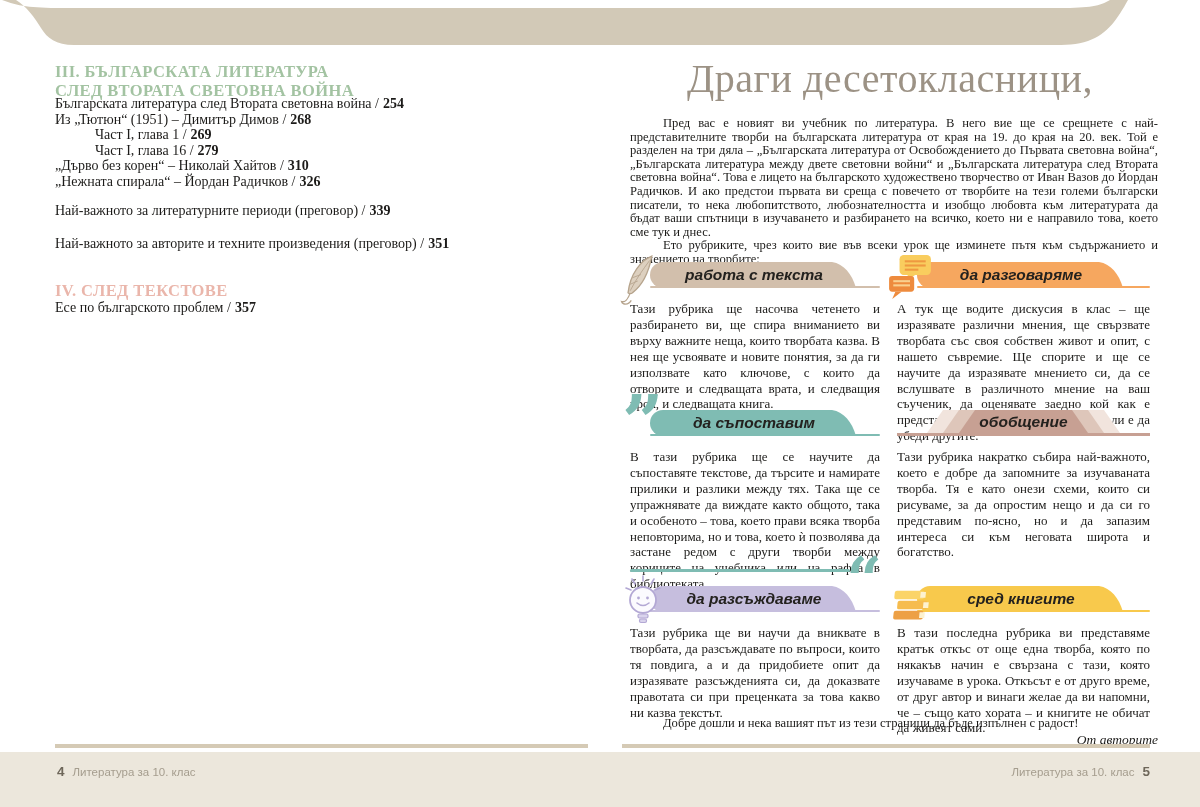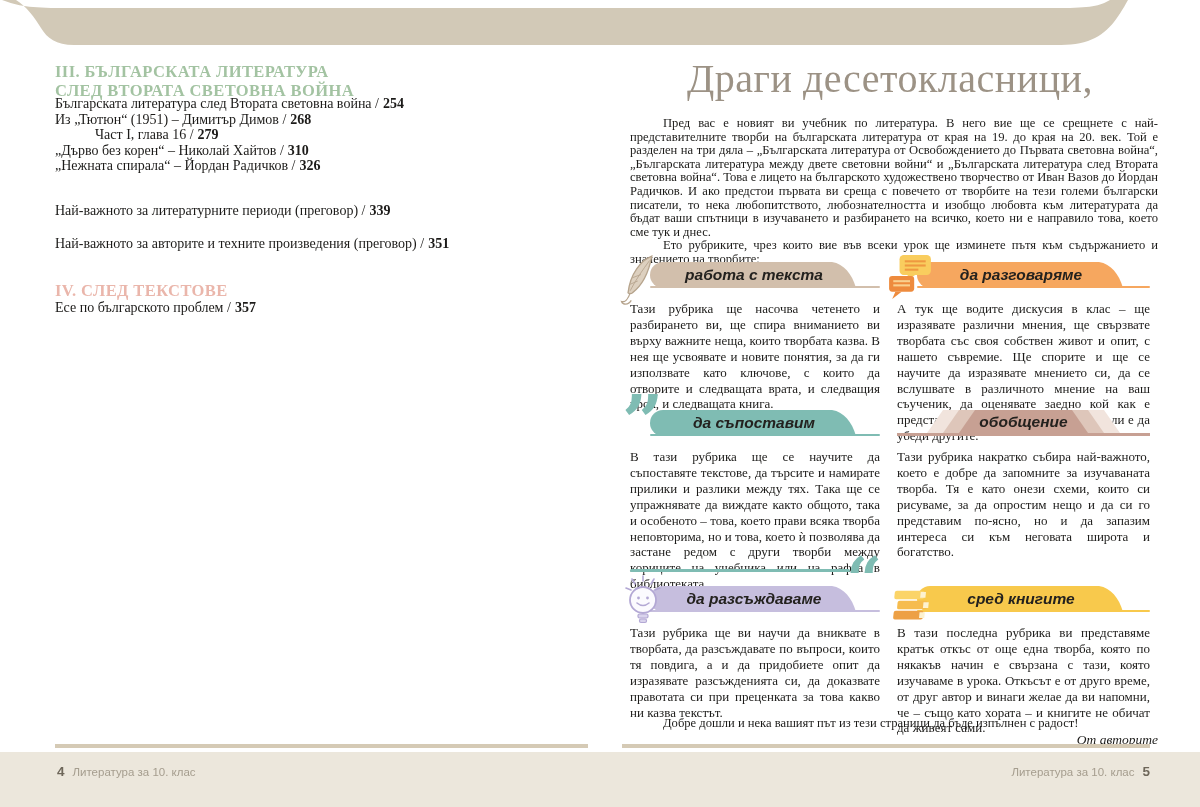--- a/index.html
+++ b/index.html
@@ -112,20 +112,21 @@
 
   <div class="lpage">
     <div class="sec3-head">
       <div>III. БЪЛГАРСКАТА ЛИТЕРАТУРА</div>
       <div>СЛЕД ВТОРАТА СВЕТОВНА ВОЙНА</div>
     </div>
 
     <div class="toc-list">
       <div class="toc-row"><span>Българската литература след Втората световна война /</span><span class="pg">254</span></div>
       <div class="toc-row"><span>Из „Тютюн“ (1951) – Димитър Димов /</span><span class="pg">268</span></div>
+      <div class="toc-row ind"><span>Част I, глава 1 /</span><span class="pg">269</span></div>
       <div class="toc-row ind"><span>Част I, глава 16 /</span><span class="pg">279</span></div>
       <div class="toc-row"><span>„Дърво без корен“ – Николай Хайтов /</span><span class="pg">310</span></div>
       <div class="toc-row"><span>„Нежната спирала“ – Йордан Радичков /</span><span class="pg">326</span></div>
     </div>
 
     <div class="review-line review-1"><span>Най-важното за литературните периоди (преговор) /</span><span class="pg">339</span></div>
     <div class="review-line review-2"><span>Най-важното за авторите и техните произведения (преговор) /</span><span class="pg">351</span></div>
 
     <div class="sec4-head">IV. СЛЕД ТЕКСТОВЕ</div>
     <div class="essay-line"><span>Есе по българското проблем /</span><span class="pg">357</span></div>

